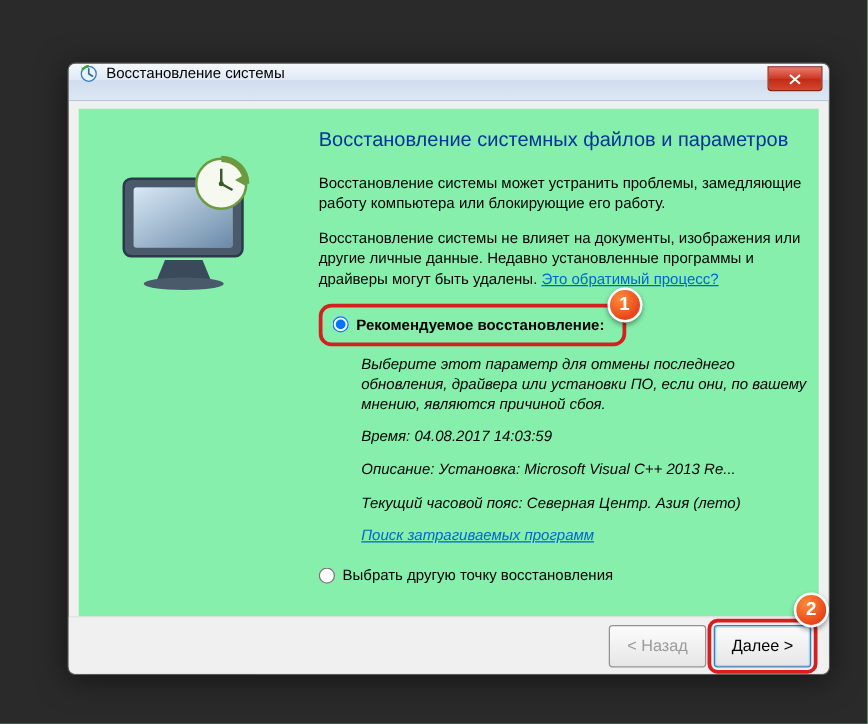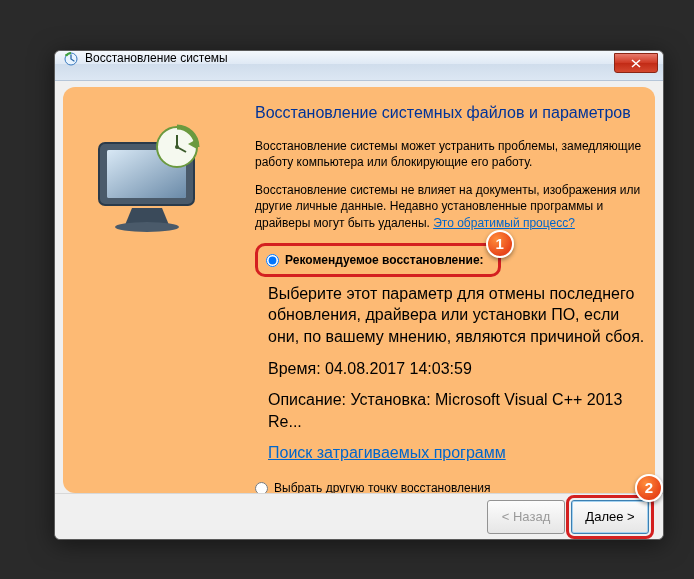--- a/index.html
+++ b/index.html
@@ -46,26 +46,25 @@
   width: 44px; height: 20px;
   background: linear-gradient(to bottom, #e87a6c 0%, #cf3a25 48%, #c22b16 52%, #d4472f 100%);
   border: 1px solid #8a2515;
   border-radius: 0 0 3px 3px;
   display: flex; align-items: center; justify-content: center;
   color: #fff; font-weight: bold; font-size: 11px;
   cursor: pointer;
 }
 .content-area {
   flex: 1;
-  background: #fdba74;
+  background: #86efac;
   margin: 6px 8px 0 8px;
   display: flex;
   padding: 16px 6px 8px 14px;
   overflow: hidden;
-  border-radius: 12px;
 }
 .left-pane {
   width: 168px;
   flex-shrink: 0;
   padding-top: 10px;
 }
 .restore-graphic {
   width: 150px; height: 130px;
   position: relative;
 }
@@ -81,21 +80,21 @@
 }
 .para {
   font-size: 12px;
   color: #000;
   margin-bottom: 12px;
   line-height: 1.35;
 }
 .link { color: #0066cc; text-decoration: underline; cursor: pointer; text-align: center; }
 .options-block { margin-top: 8px; }
 .radio-row {
-  display: flex; align-items: flex-end;
+  display: flex; align-items: center;
   padding: 3px 0;
 }
 .radio-row input[type=radio] {
   margin-right: 6px;
   width: 13px; height: 13px;
 }
 .radio-label-bold { font-weight: 600; }
 .highlight-1 {
   display: inline-flex;
   align-items: center;
@@ -109,24 +108,25 @@
   width: 28px; height: 28px;
   border-radius: 50%;
   background: radial-gradient(circle at 35% 30%, #ff8c3a, #e8461a 70%);
   border: 2px solid #fff;
   box-shadow: 0 2px 4px rgba(0,0,0,0.4);
   color: #fff; font-weight: bold; font-size: 15px;
   display: flex; align-items: center; justify-content: center;
 }
 .badge-1 { top: -16px; right: -16px; }
 .sub-indent {
-  margin-left: 13px;
-  font-size: 16px;
+  margin-left: 34px;
+  font-size: 12px;
   color: #000;
   line-height: 1.35;
+  font-style: italic;
 }
 .sub-indent p { margin-bottom: 10px; }
 .button-bar {
   height: 46px;
   background: #f0f0f0;
   border-top: 1px solid #d8d8d8;
   display: flex;
   align-items: center;
   justify-content: flex-end;
   padding: 0 14px;
@@ -231,20 +231,21 @@
               <span class="radio-label-bold">Рекомендуемое восстановление:</span>
             </label>
             <span class="badge badge-1">1</span>
           </span>
         </div>
 
         <div class="sub-indent">
           <p>Выберите этот параметр для отмены последнего обновления, драйвера или установки ПО, если они, по вашему мнению, являются причиной сбоя.</p>
           <p>Время: 04.08.2017 14:03:59</p>
           <p>Описание: Установка: Microsoft Visual C++ 2013 Re...</p>
+          <p>Текущий часовой пояс: Северная Центр. Азия (лето)</p>
           <p><a class="link">Поиск затрагиваемых программ</a></p>
         </div>
 
         <label class="radio-row" style="margin-top:14px;">
           <input type="radio" name="restoreopt" style="">
           <span>Выбрать другую точку восстановления</span>
         </label>
 
       </div>
     </div>

